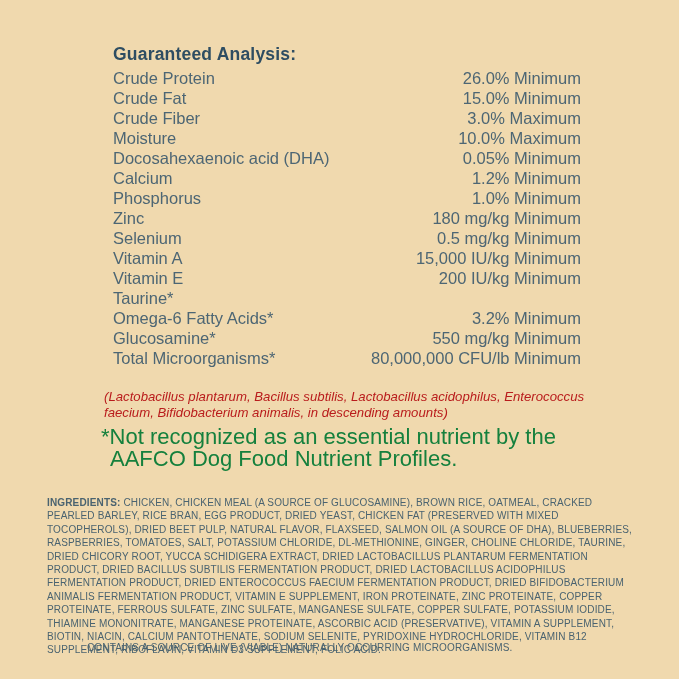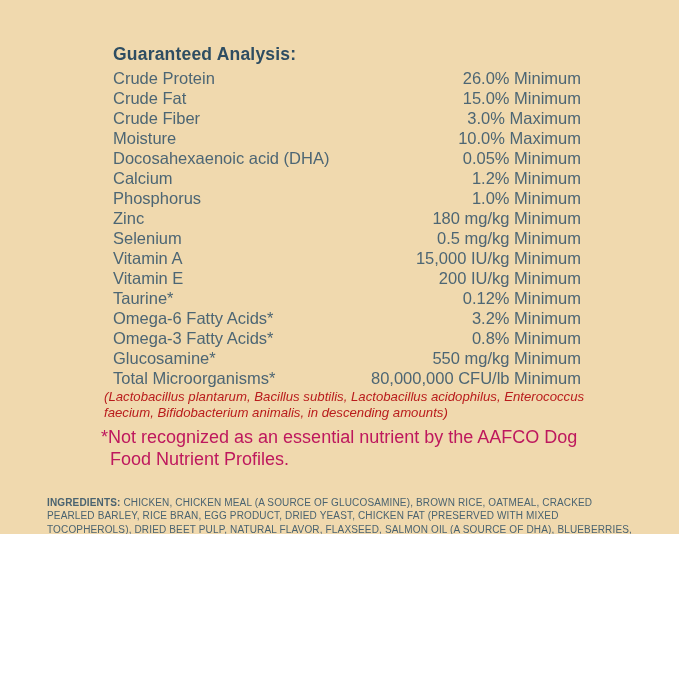--- a/index.html
+++ b/index.html
@@ -2,21 +2,21 @@
 <html><head>
 <meta charset="utf-8">
 <style>
   html, body {
     margin: 0;
     padding: 0;
   }
   #canvas {
     position: relative;
     width: 679px;
-    height: 534px;
+    height: 679px;
     background: #f0d9ae;
     font-family: "Liberation Sans", sans-serif;
     overflow: hidden;
   }
   .ga-title {
     position: absolute;
     left: 113px;
     top: 44px;
     font-size: 17.5px;
     font-weight: bold;
@@ -48,23 +48,23 @@
     font-size: 13.2px;
     line-height: 15.6px;
     font-style: italic;
     color: #b91c1c;
   }
   .footnote {
     position: absolute;
     left: 110px;
     top: 426px;
     width: 486px;
-    font-size: 18px;
+    font-size: 22px;
     line-height: 22px;
-    color: #be185d;
+    color: #15803d;
     text-indent: -9px;
   }
   .ingredients {
     position: absolute;
     left: 47px;
     top: 486px;
     width: 592px;
     font-size: 10px;
     line-height: 13.4px;
     color: #4a6370;
@@ -133,29 +133,24 @@
       <div class="ga-row">
         <span class="ga-label">Vitamin A</span>
         <span class="ga-value">15,000 IU/kg Minimum</span>
       </div>
       <div class="ga-row">
         <span class="ga-label">Vitamin E</span>
         <span class="ga-value">200 IU/kg Minimum</span>
       </div>
       <div class="ga-row">
         <span class="ga-label">Taurine*</span>
-        <span class="ga-value">0.12% Minimum</span>
       </div>
       <div class="ga-row">
         <span class="ga-label">Omega-6 Fatty Acids*</span>
         <span class="ga-value">3.2% Minimum</span>
-      </div>
-      <div class="ga-row">
-        <span class="ga-label">Omega-3 Fatty Acids*</span>
-        <span class="ga-value">0.8% Minimum</span>
       </div>
       <div class="ga-row">
         <span class="ga-label">Glucosamine*</span>
         <span class="ga-value">550 mg/kg Minimum</span>
       </div>
       <div class="ga-row">
         <span class="ga-label">Total Microorganisms*</span>
         <span class="ga-value">80,000,000 CFU/lb Minimum</span>
       </div>
     </div>

